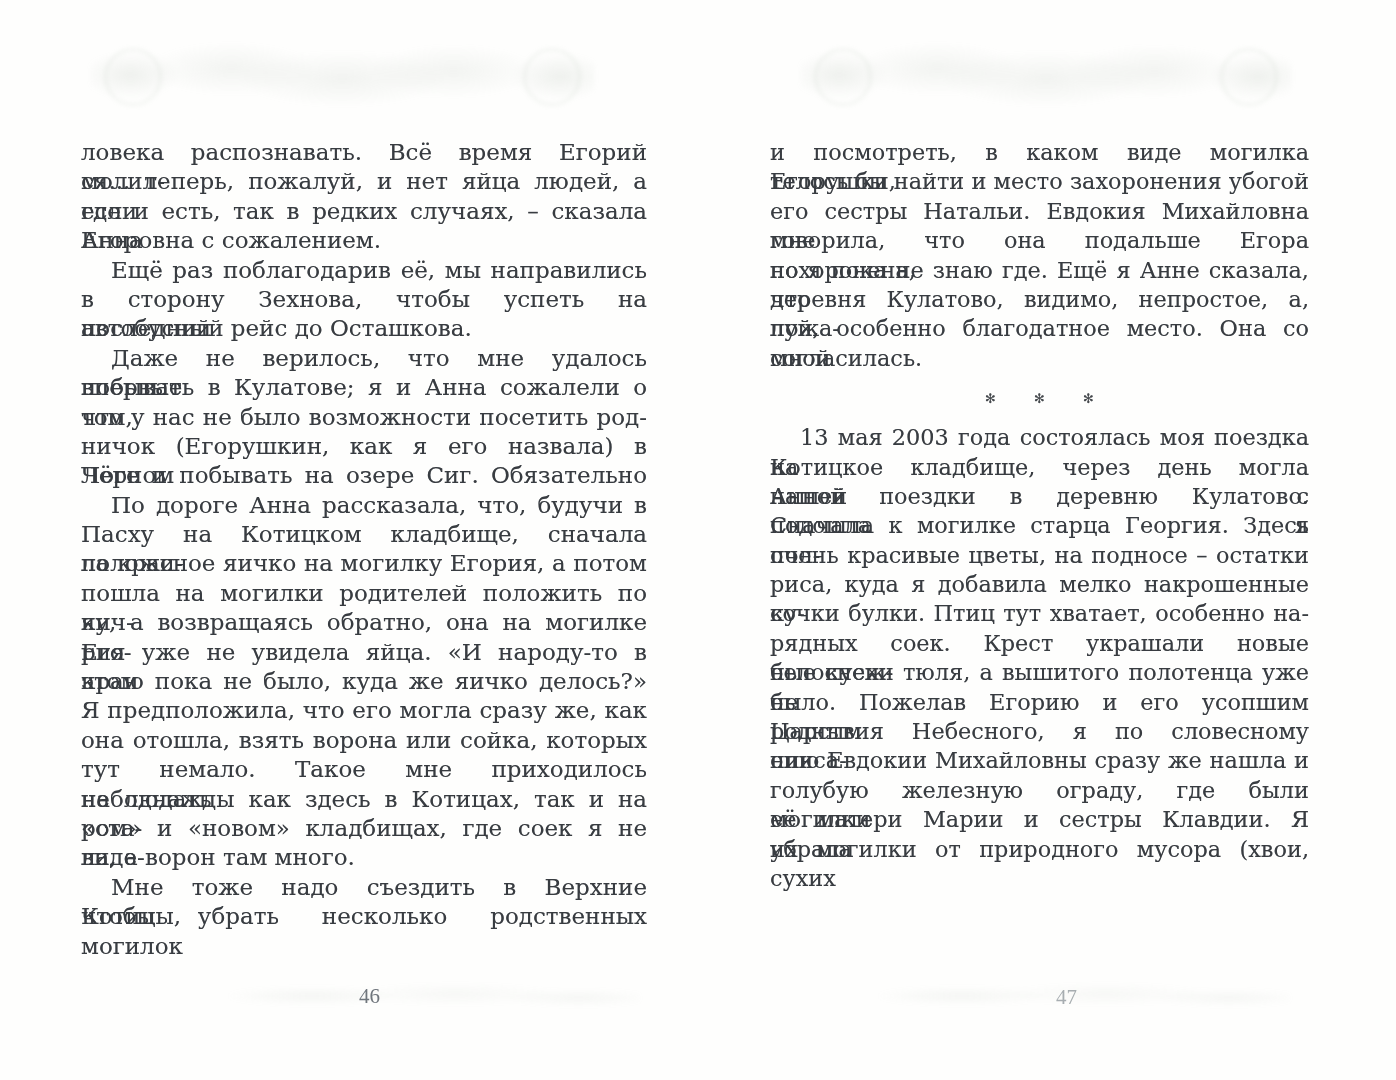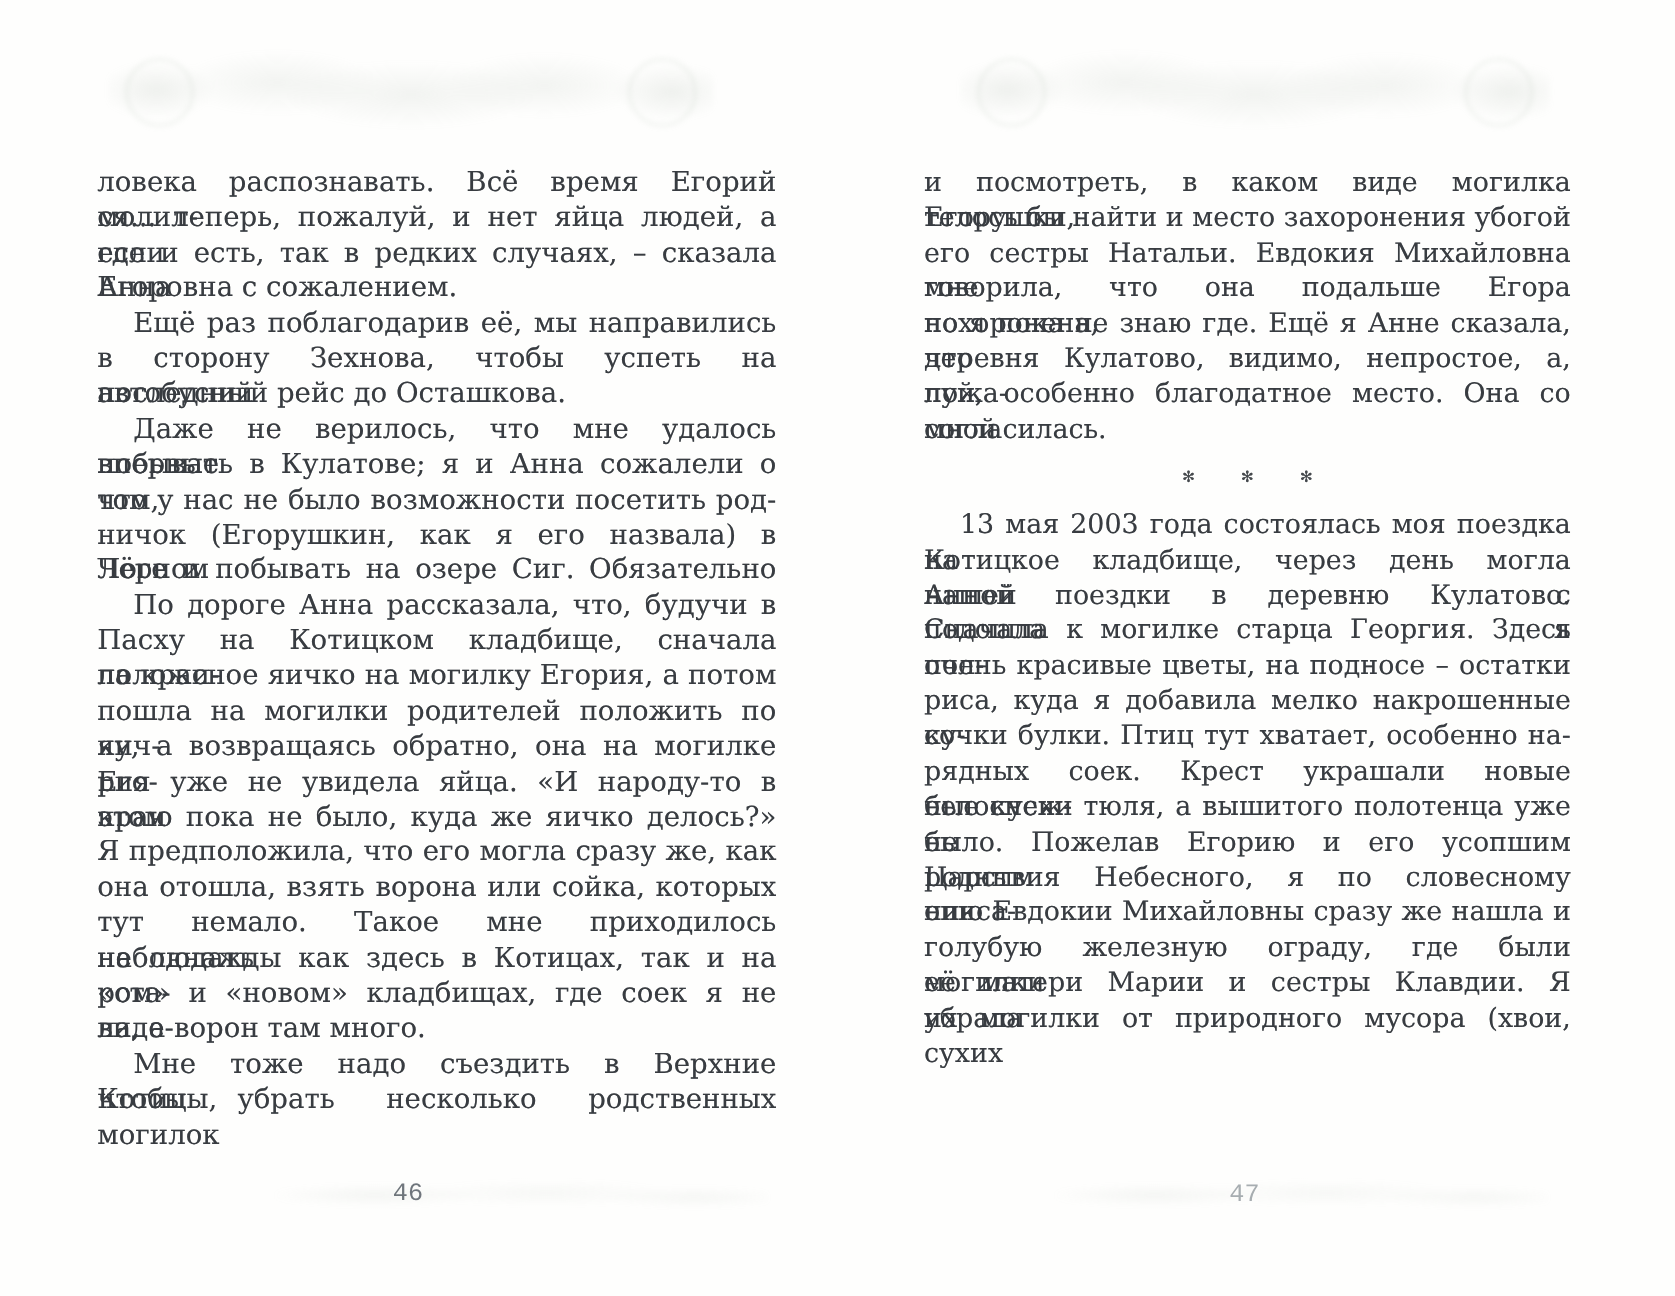--- a/index.html
+++ b/index.html
@@ -90,23 +90,23 @@
     font-family: "DejaVu Sans", sans-serif;
     font-size: 13px;
     letter-spacing: 17px;
     padding-left: 17px;
     color: #45494d;
   }
 
   .page-number {
     position: absolute;
     width: 80px;
-    text-align: center;
+    text-align: right;
     font-size: 21px;
-    font-family: Liberation Mono, monospace;
+    font-family: Liberation Serif, serif;
   }
   .page-number-left  { left: 300px;  top: 984px; color: rgba(72,80,88,0.78); }
   .page-number-right { left: 997px;  top: 985px; color: rgba(115,124,130,0.62); }
 </style>
 </head>
 <body>
 
 <div class="spread">
   <div class="ornament ornament-left"></div>
   <div class="ornament ornament-right"></div>

